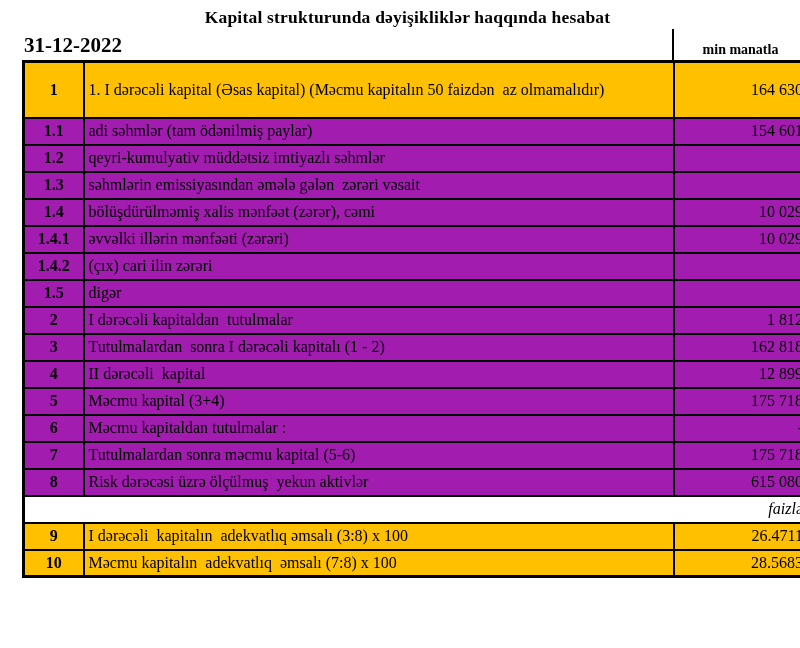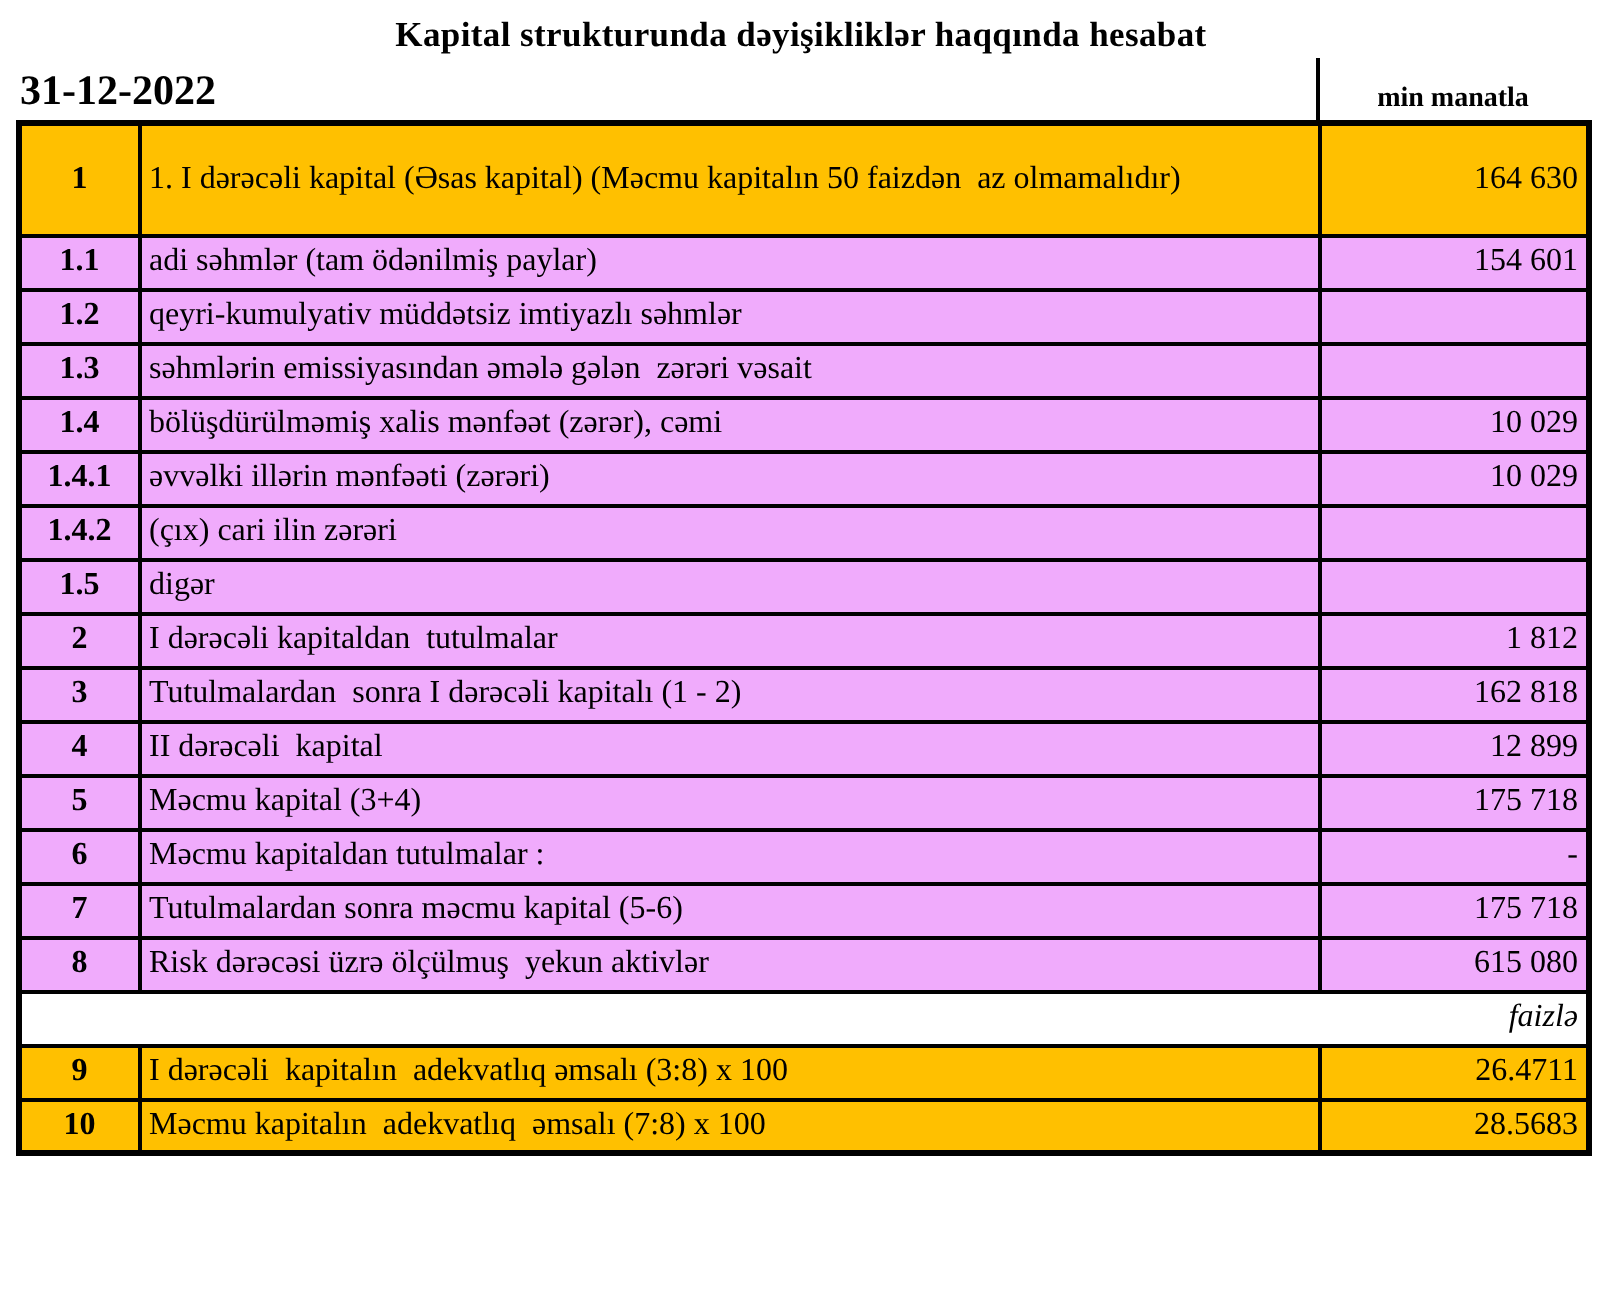--- a/index.html
+++ b/index.html
@@ -3,21 +3,21 @@
 <meta charset="utf-8">
 <style>
   * { box-sizing: border-box; margin: 0; padding: 0; }
   html, body {
     width: 800px; height: 648px;
     background: #ffffff;
     font-family: "Liberation Serif", "DejaVu Serif", serif;
     color: #000;
     overflow: hidden;
   }
-  .page { padding: 5px 7px 0 8px; }
+  .page { padding: 5px 7px 0 22px; }
 
   .report-title {
     text-align: center;
     font-weight: bold;
     font-size: 17.5px;
     line-height: 24px;
     letter-spacing: 0.2px;
   }
 
   .header-strip {
@@ -74,21 +74,21 @@
     padding-left: 6px;
   }
   .c-value {
     text-align: right;
     padding-right: 5px;
     font-size: 15.5px;
   }
   .bold { font-weight: normal; }
 
   tr.bg-orange td { background: #FFC000; }
-  tr.bg-pink td   { background: #f0abfc; }
+  tr.bg-pink td   { background: #a21caf; }
   tr.tall td      { height: 56px; }
   tr.reg td       { height: 27px; }
 
   .c-note {
     background: #ffffff;
     text-align: right;
     font-style: italic;
     font-size: 16.5px;
     padding-right: 6px;
     height: 27px;

